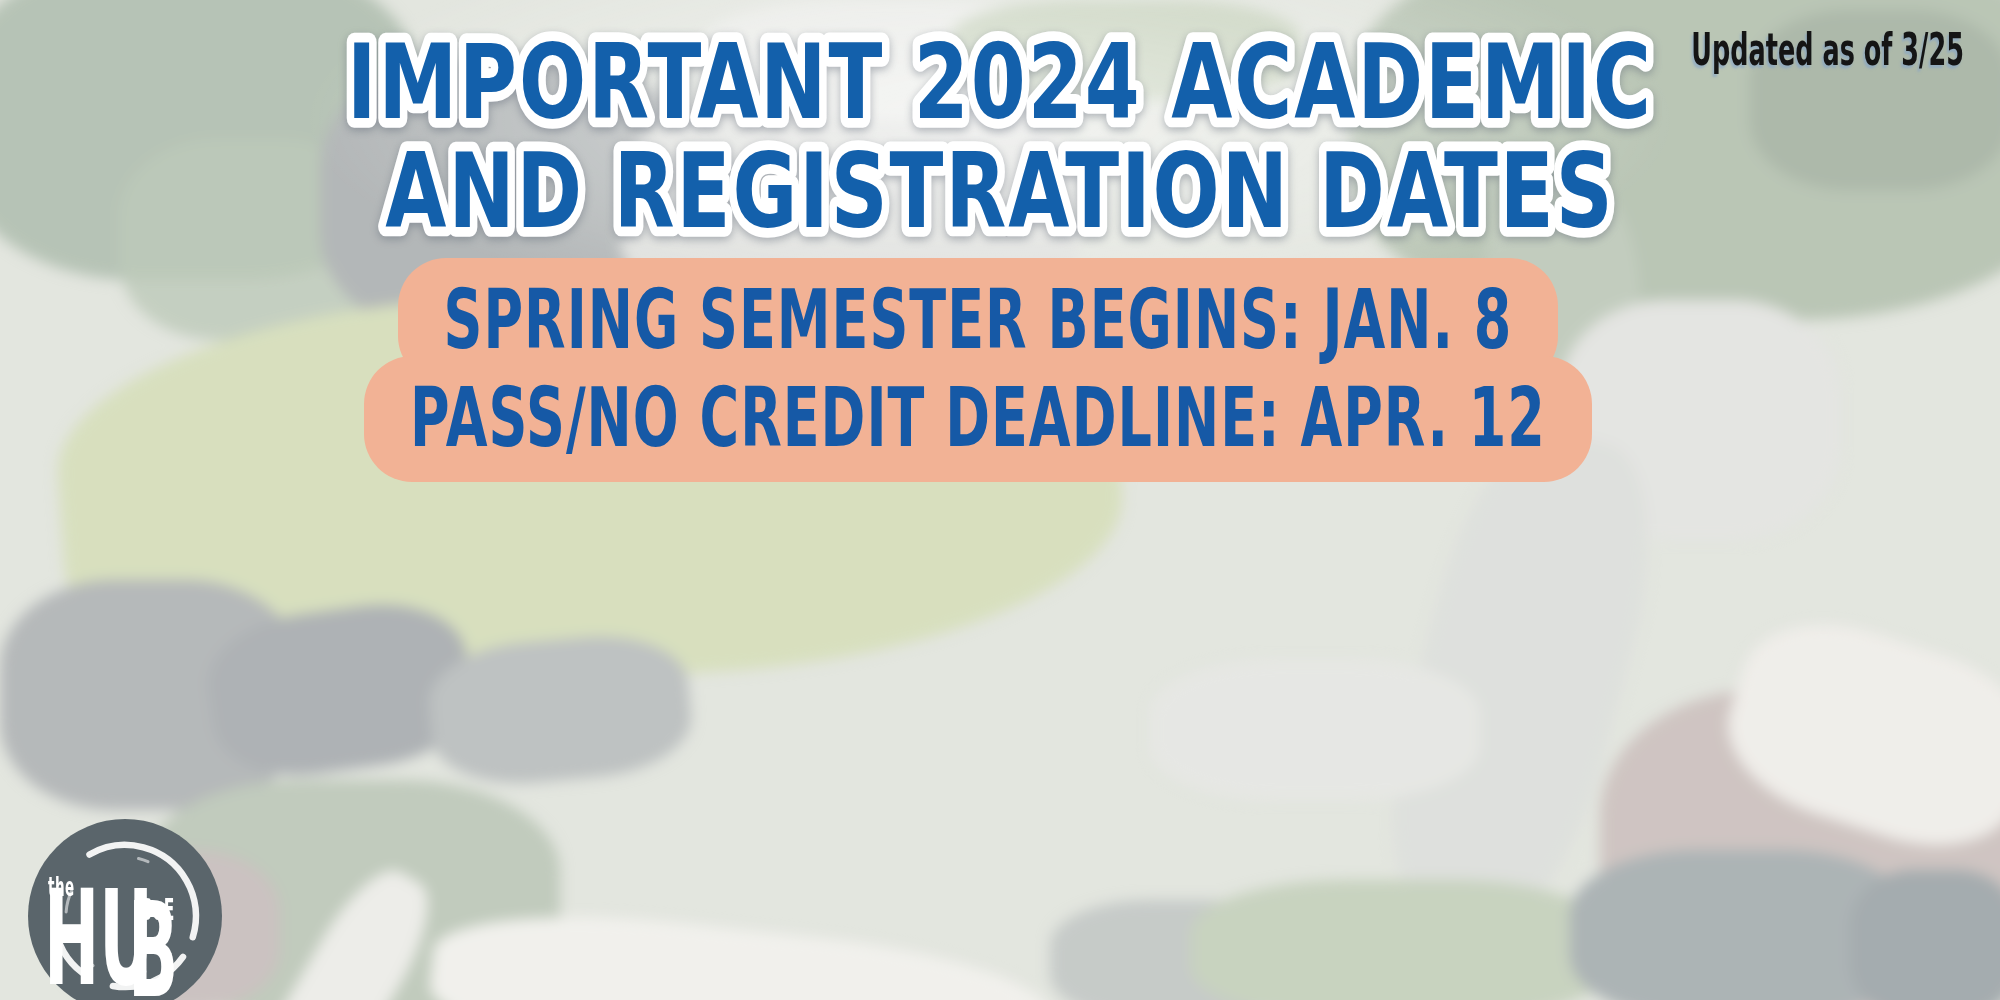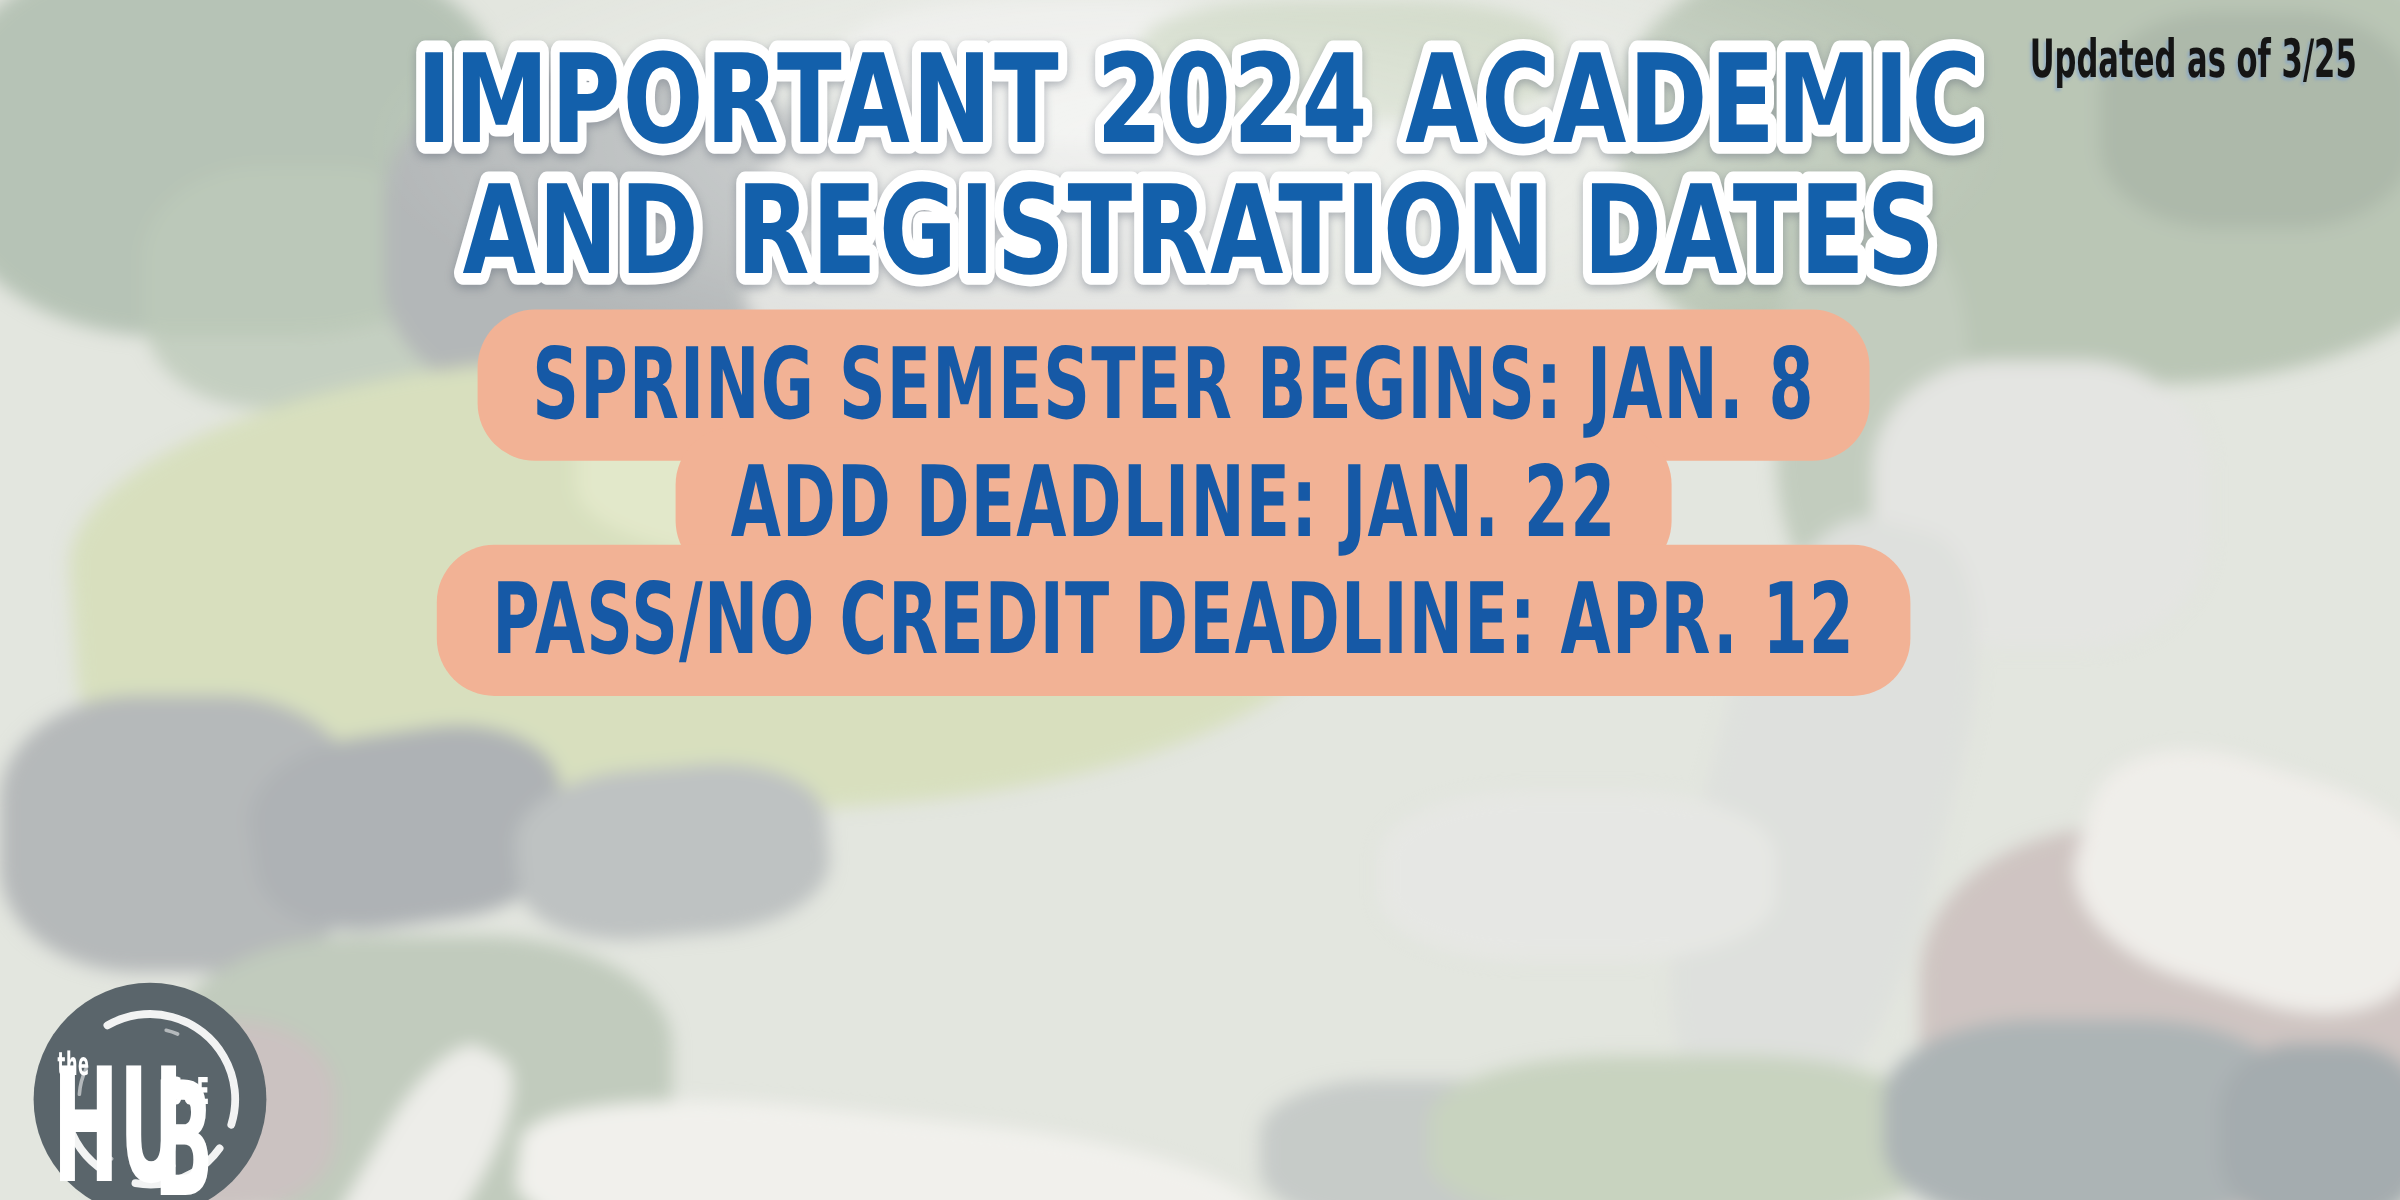--- a/index.html
+++ b/index.html
@@ -87,23 +87,20 @@
   </g>
 </svg>
 
 <div class="note">Updated as of 3/25</div>
 
 <div class="rows">
   <div class="row">
     <span>SPRING SEMESTER BEGINS: JAN. 8</span>
     </div>
   <div class="row">
-    <span>ADD DEADLINE: JAN. 22</span>
-    </div>
-  <div class="row">
     <span>PASS/NO CREDIT DEADLINE: APR. 12</span>
     </div>
 </div>
 
 <svg class="logo" width="210" height="184" viewBox="0 0 210 184">
   <circle cx="103" cy="100" r="97" fill="#5A656B"></circle>
   <circle cx="103" cy="100" r="71" fill="none" stroke="#ffffff" stroke-width="6.5" stroke-linecap="round" stroke-dasharray="170 22 80 34 46 400" transform="rotate(-120 103 100)" opacity="0.92"></circle>
   <circle cx="103" cy="100" r="59" fill="none" stroke="#ffffff" stroke-width="3" stroke-linecap="round" stroke-dasharray="5 26 14 40 7 56 22 80 10 120" transform="rotate(40 103 100)" opacity="0.55"></circle>
   <g transform="scale(0.5,1)">
     <text x="52" y="80" font-size="27" letter-spacing="1">the</text>

